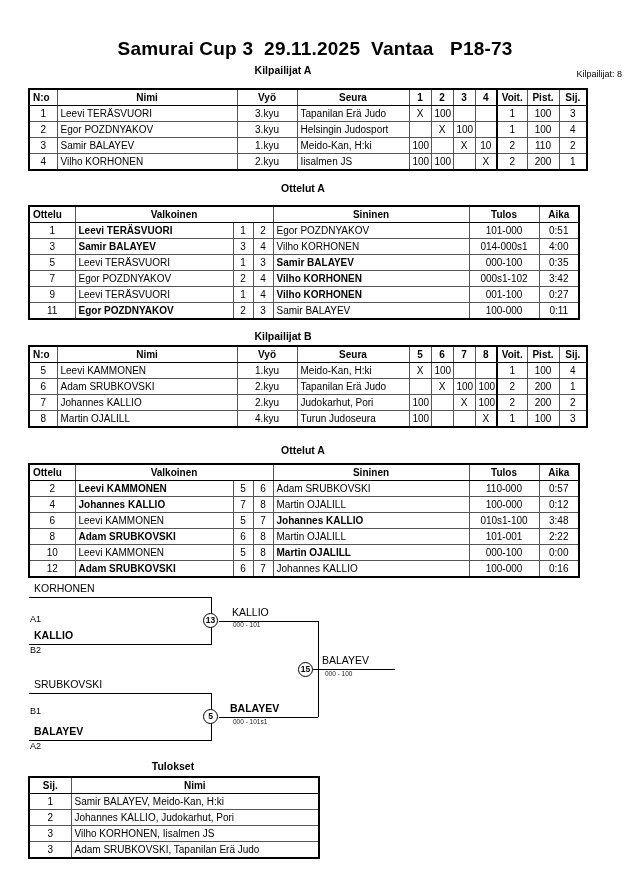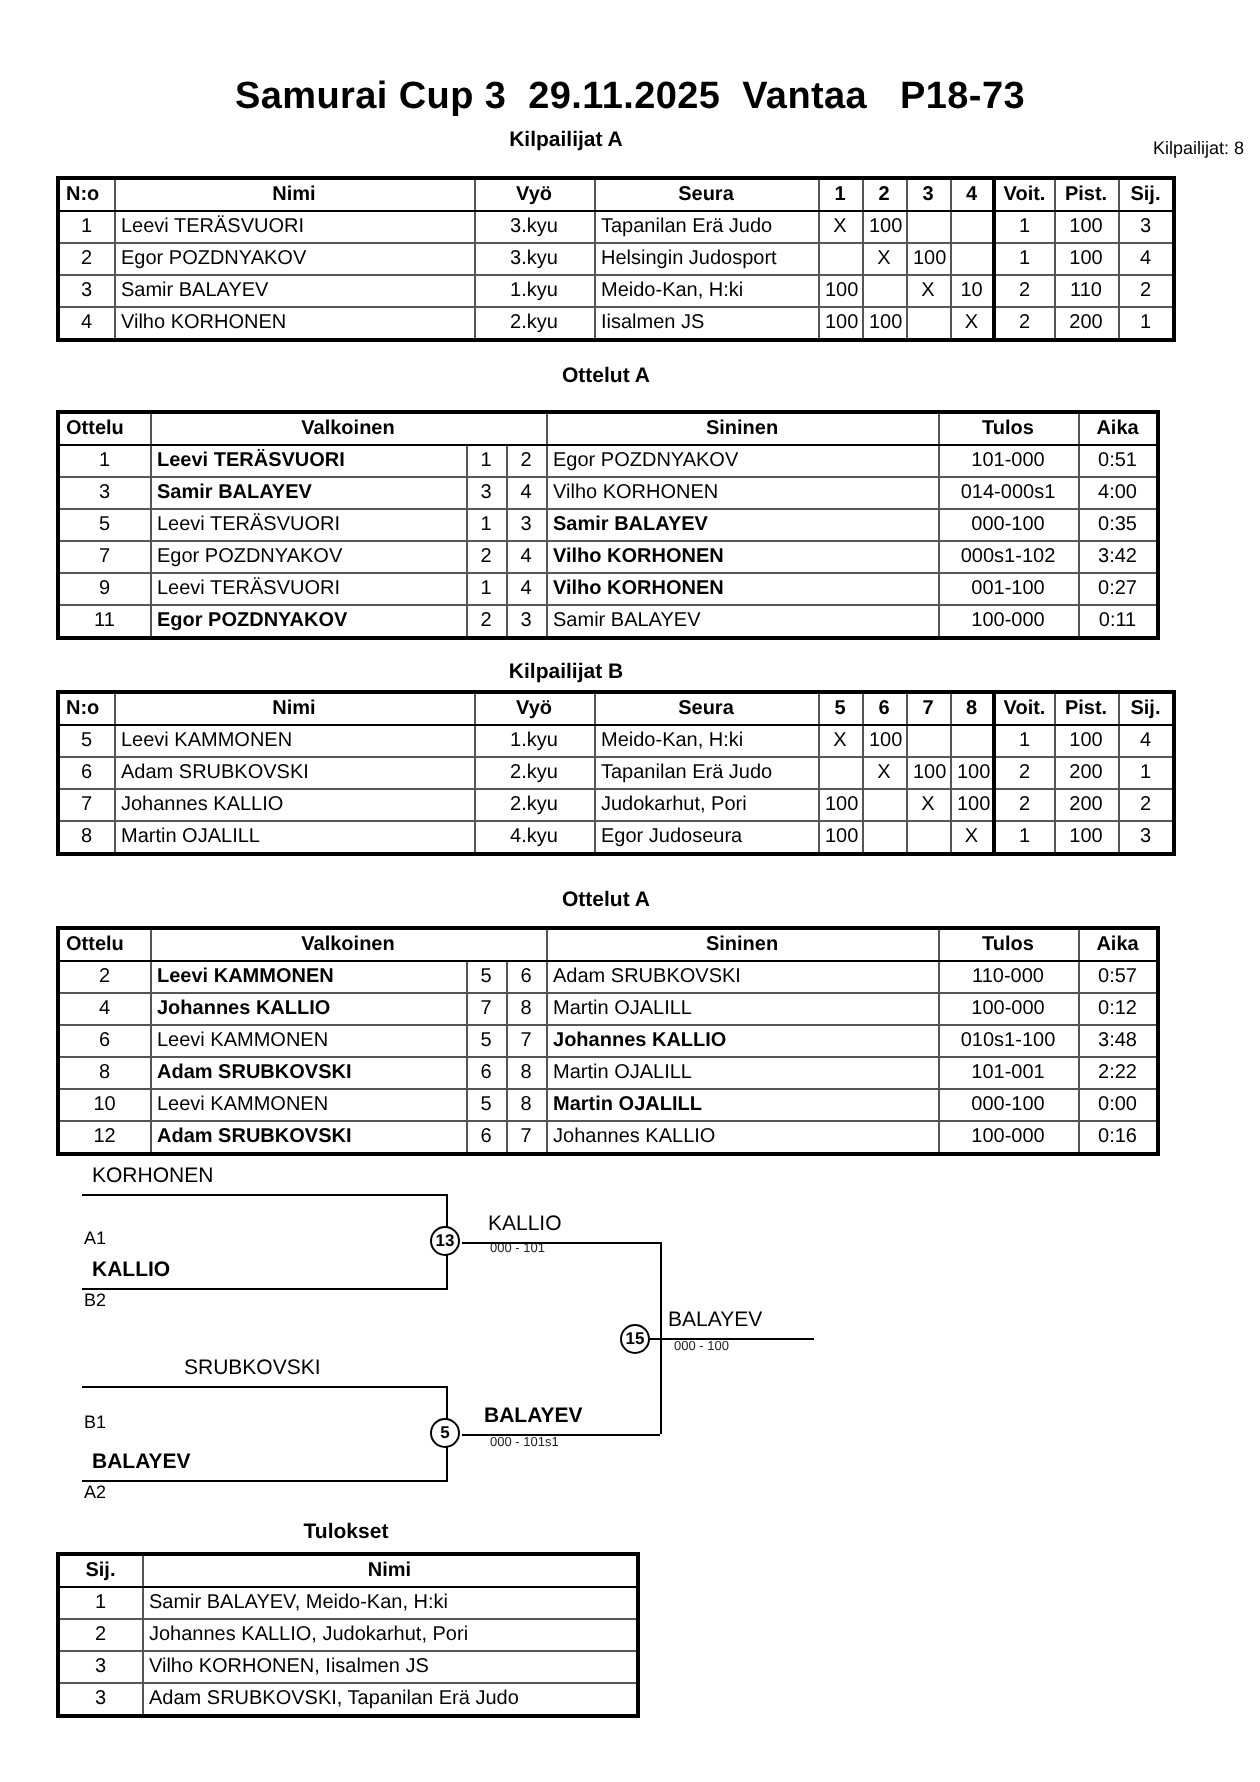--- a/index.html
+++ b/index.html
@@ -64,21 +64,21 @@
 
   
   .matches-wrap { position: absolute; left: 28px; width: 594px; }
   table.matches { width: 550px; }
 
   
   .results-wrap { position: absolute; left: 28px; width: 290px; }
   table.results { width: 290px; }
 
   
-  #bracket { position: absolute; left: 12px; top: 578px; width: 554px; height: 180px; }
+  #bracket { position: absolute; left: 0; top: 578px; width: 554px; height: 180px; }
   .bk-name {
     position: absolute; font-size: 10.5px; white-space: nowrap;
   }
   .bk-name.bold { font-weight: bold; }
   .bk-seed {
     position: absolute; font-size: 9px; white-space: nowrap;
   }
   .bk-score {
     position: absolute; font-size: 6.5px; white-space: nowrap; color:#222;
   }
@@ -334,21 +334,21 @@
         <td class="c">X</td>
         <td class="c">100</td>
         <td class="c sep-left">2</td>
         <td class="c">200</td>
         <td class="c">2</td>
       </tr>
       <tr>
         <td class="c">8</td>
         <td class="l">Martin OJALILL</td>
         <td class="c">4.kyu</td>
-        <td class="l">Egor Judoseura</td>
+        <td class="l">Turun Judoseura</td>
         <td class="c">100</td>
         <td class="c"></td>
         <td class="c"></td>
         <td class="c">X</td>
         <td class="c sep-left">1</td>
         <td class="c">100</td>
         <td class="c">3</td>
       </tr>
     </tbody>
   </table>
@@ -444,21 +444,21 @@
   <div class="bk-line-h" style="left:29px; top:66px; width:182px;"></div>
   <div class="bk-seed" style="left:30px; top:67px;">B2</div>
 
   <div class="bk-line-v" style="left:211px; top:19px; height:48px;"></div>
 
   <div class="bk-node" style="left:203px; top:35px;">13</div>
   <div class="bk-name" style="left:232px; top:28px;">KALLIO</div>
   <div class="bk-score" style="left:233px; top:43px;">000 - 101</div>
   <div class="bk-line-h" style="left:219px; top:43px; width:99px;"></div>
 
-  <div class="bk-name" style="left:34px; top:100px;margin-left:46px;">SRUBKOVSKI</div>
+  <div class="bk-name" style="left:34px; top:100px;">SRUBKOVSKI</div>
   <div class="bk-line-h" style="left:29px; top:115px; width:182px;"></div>
   <div class="bk-seed" style="left:30px; top:116px;margin-top:12px;">B1</div>
 
   <div class="bk-name bold" style="left:34px; top:147px;">BALAYEV</div>
   <div class="bk-line-h" style="left:29px; top:162px; width:182px;"></div>
   <div class="bk-seed" style="left:30px; top:163px;">A2</div>
 
   <div class="bk-line-v" style="left:211px; top:115px; height:48px;"></div>
 
   <div class="bk-node" style="left:203px; top:131px;">5</div>

